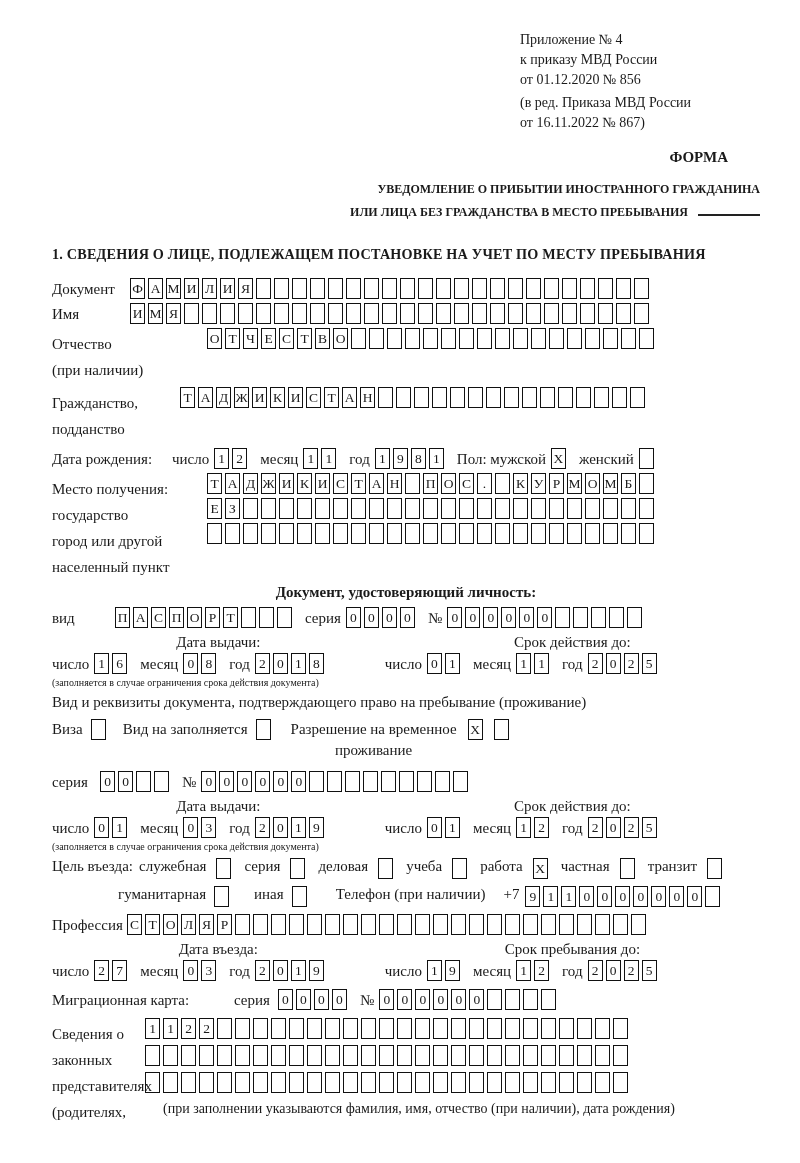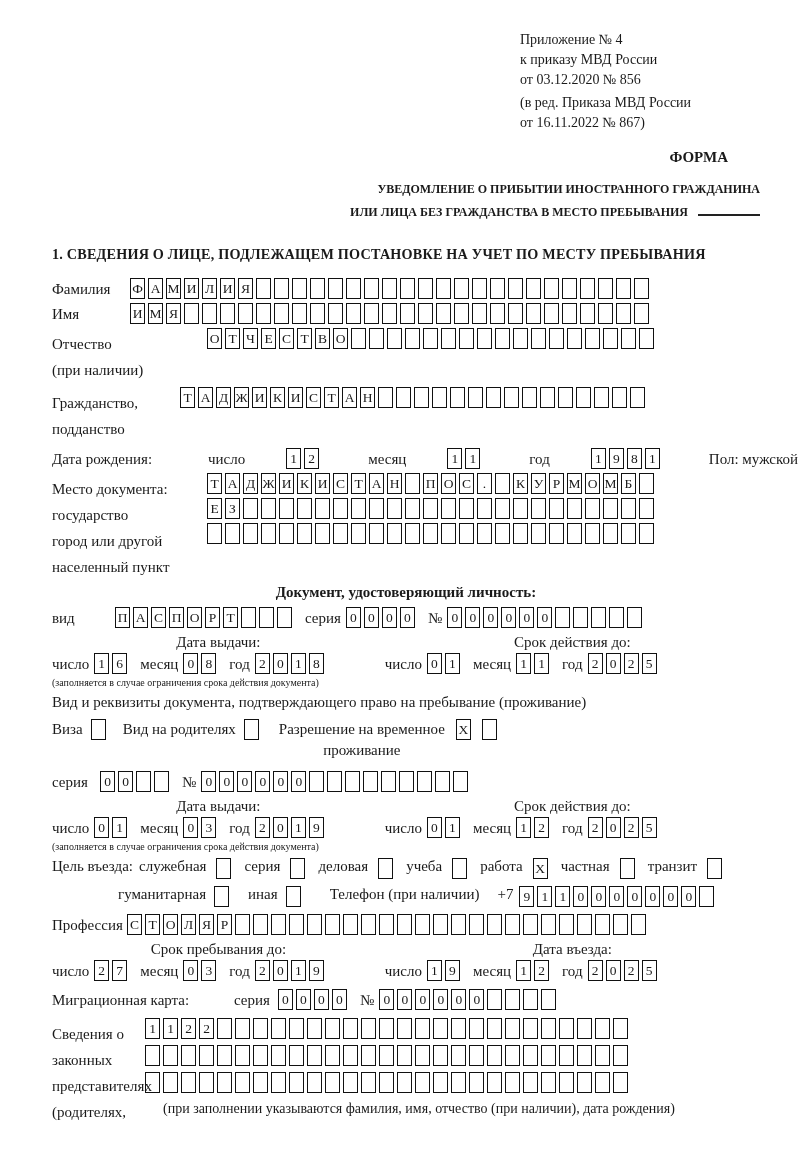--- a/index.html
+++ b/index.html
@@ -61,37 +61,37 @@
 </style>
 </head>
 <body>
 
 <div class="page">
 
   <div class="hdr">
     <div class="hdr-right">
       <div>Приложение № 4</div>
       <div>к приказу МВД России</div>
-      <div>от 03.12.2020 № 856</div>
+      <div>от 01.12.2020 № 856</div>
       <div class="amend">(в ред. Приказа МВД России</div>
       <div>от 16.11.2022 № 867)</div>
     </div>
   </div>
 
   <div class="forma">ФОРМА</div>
 
   <div class="title">
     <div>УВЕДОМЛЕНИЕ О ПРИБЫТИИ ИНОСТРАННОГО ГРАЖДАНИНА</div>
     <div><span>ИЛИ ЛИЦА БЕЗ ГРАЖДАНСТВА В МЕСТО ПРЕБЫВАНИЯ</span><span class="blank-line"></span></div>
   </div>
 
   <div class="sec-head">1. СВЕДЕНИЯ О ЛИЦЕ, ПОДЛЕЖАЩЕМ ПОСТАНОВКЕ НА УЧЕТ ПО МЕСТУ ПРЕБЫВАНИЯ</div>
 
   <div class="frow">
-    <span class="lbl w78">Фамилия</span>
+    <span class="lbl w78">Документ</span>
     <div class="cells">
         <span class="cell">Ф</span>
         <span class="cell">А</span>
         <span class="cell">М</span>
         <span class="cell">И</span>
         <span class="cell">Л</span>
         <span class="cell">И</span>
         <span class="cell">Я</span>
         <span class="cell"></span>
         <span class="cell"></span>
@@ -215,21 +215,21 @@
         <span class="cell"></span>
         <span class="cell"></span>
         <span class="cell"></span>
         <span class="cell"></span>
         <span class="cell"></span>
         <span class="cell"></span>
         <span class="cell"></span>
       </div>
   </div>
 
-  <div class="frow" style="margin-top:6px;gap:36px;">
+  <div class="frow" style="margin-top:6px;">
     <span class="lbl" style="width:120px">Дата рождения:</span>
     <span class="inlab first">число</span>
     <div class="cells">
         <span class="cell">1</span>
         <span class="cell">2</span>
       </div>
     <span class="inlab">месяц</span>
     <div class="cells">
         <span class="cell">1</span>
         <span class="cell">1</span>
@@ -246,21 +246,21 @@
         <span class="cell">X</span>
       </div>
     <span class="inlab">женский</span>
     <div class="cells">
         <span class="cell"></span>
       </div>
   </div>
 
   <div class="frow">
     <span class="lbl w155 lbl-stack">
-      <span>Место документа:</span>
+      <span>Место получения:</span>
       <span>государство</span>
       <span>город или другой</span>
       <span>населенный пункт</span>
     </span>
     <div>
       <div class="cells rowgap">
           <span class="cell">Т</span>
           <span class="cell">А</span>
           <span class="cell">Д</span>
           <span class="cell">Ж</span>
@@ -428,21 +428,21 @@
   </div>
   <div class="note">(заполняется в случае ограничения срока действия документа)</div>
 
   <div class="plain">Вид и реквизиты документа, подтверждающего право на пребывание (проживание)</div>
 
   <div class="opt-row">
     <span class="opt-txt">Виза</span>
     <div class="cells box1">
         <span class="cell"></span>
       </div>
-    <span class="opt-txt opt-gap">Вид на родителях</span>
+    <span class="opt-txt opt-gap">Вид на заполняется</span>
     <div class="cells box1">
         <span class="cell"></span>
       </div>
     <span class="opt-txt opt-gap" style="width:172px">Разрешение на временное проживание</span>
     <div class="cells box1">
         <span class="cell">X</span>
       </div>
     <div class="cells box1">
         <span class="cell"></span>
       </div>
@@ -552,21 +552,21 @@
     <div class="cells">
         <span class="cell"></span>
       </div>
   </div>
 
   <div class="cbrow" style="padding-left:66px;">
     <span>гуманитарная</span>
     <div class="cells" style="margin-left:8px">
         <span class="cell"></span>
       </div>
-    <span style="margin-left:16px">иная</span>
+    <span style="margin-left:22px">иная</span>
     <div class="cells" style="margin-left:8px">
         <span class="cell"></span>
       </div>
     <span style="margin-left:26px">Телефон (при наличии)</span>
     <span style="margin-left:18px">+7</span>
     <div class="cells" style="margin-left:6px">
         <span class="cell">9</span>
         <span class="cell">1</span>
         <span class="cell">1</span>
         <span class="cell">0</span>
@@ -609,22 +609,22 @@
         <span class="cell"></span>
         <span class="cell"></span>
         <span class="cell"></span>
         <span class="cell"></span>
         <span class="cell"></span>
         <span class="cell"></span>
       </div>
   </div>
 
   <div class="pair-head">
+    <span>Дата въезда:</span>
     <span>Срок пребывания до:</span>
-    <span>Дата въезда:</span>
   </div>
   <div class="pair-row" style="margin-bottom:8px;">
     <div class="dgroup left">
       <span class="inlab first">число</span>
       <div class="cells">
           <span class="cell">2</span>
           <span class="cell">7</span>
         </div>
       <span class="inlab">месяц</span>
       <div class="cells">

